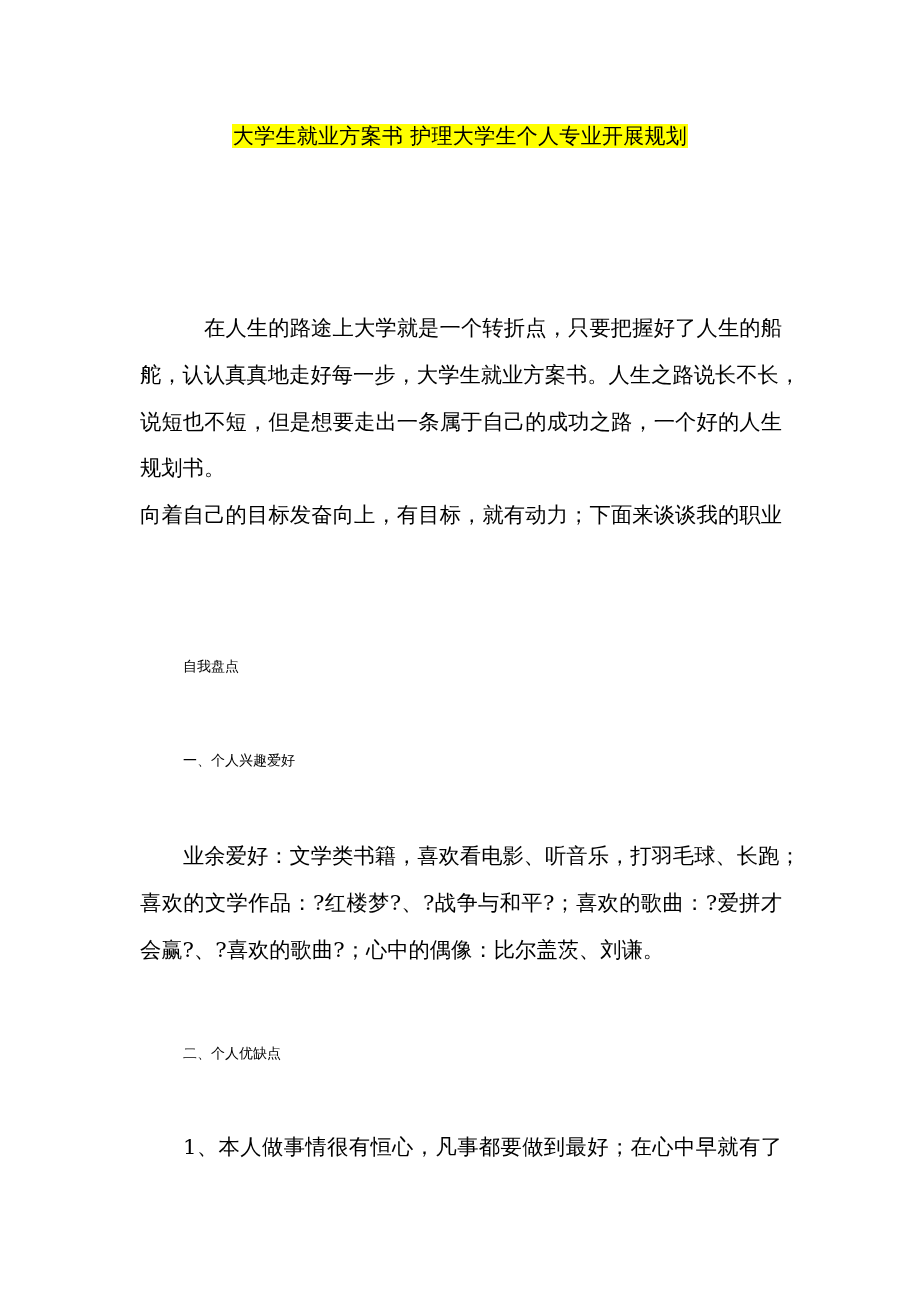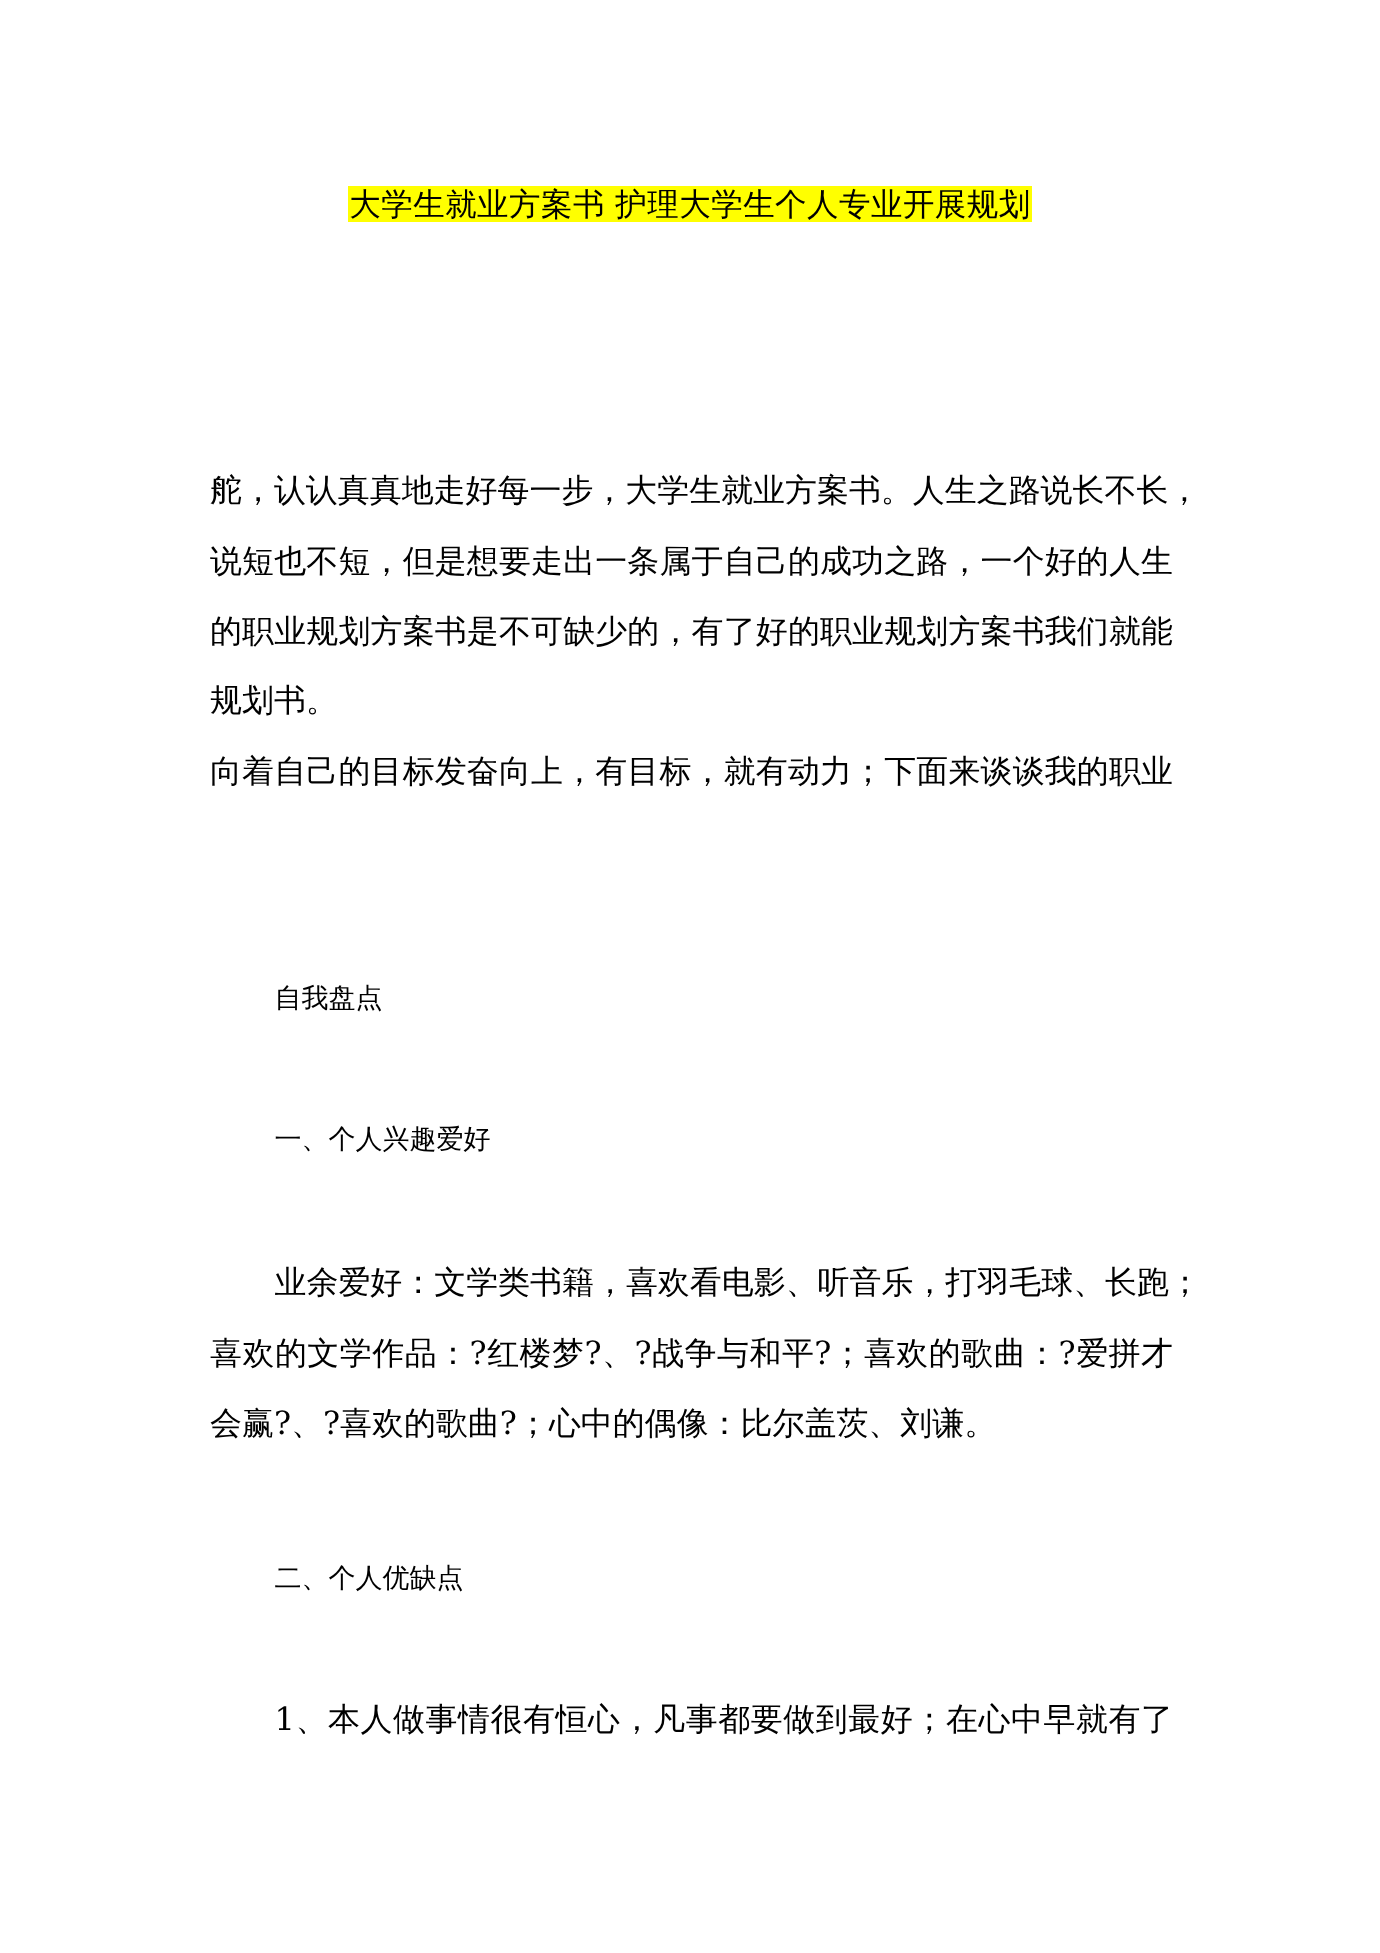--- a/index.html
+++ b/index.html
@@ -14,39 +14,39 @@
     font-size: 21px; line-height: 28px; letter-spacing: 0.3px;
   }
   .hl { background: #ffff00; padding: 0 1px; }
   .para {
     position: absolute; left: 140px; width: 642px;
     font-size: 21.3px; line-height: 46.8px; letter-spacing: 0px;
     text-align: justify; word-break: break-all;
   }
   .heading {
     position: absolute; left: 183px;
-    font-size: 18px; line-height: 28px;
+    font-size: 14px; line-height: 28px;
   }
   .line { display: block; white-space: nowrap; text-align: justify; text-align-last: justify; }
   .line.last { text-align-last: left; }
 </style>
 </head>
 <body>
 
 <div class="page">
 
   <div class="title-line" style="top:122px;">
     <span class="hl">大学生就业方案书 护理大学生个人专业开展规划</span>
   </div>
 
 
   <div class="para" style="top:305px;">
+    <span class="line" style="padding-left:64px;">在人生的路途上大学就是一个转折点，只要把握好了人生的船</span>
     <span class="line">舵，认认真真地走好每一步，大学生就业方案书。人生之路说长不长，</span>
     <span class="line">说短也不短，但是想要走出一条属于自己的成功之路，一个好的人生</span>
-    <span class="line">的职业规划方案书是不可缺少的，有了好的职业规划方案书我们就能</span>
     <span class="line last">规划书。</span>
     <span class="line">向着自己的目标发奋向上，有目标，就有动力；下面来谈谈我的职业</span>
   </div>
 
   <div class="heading" style="top:652px;">自我盘点</div>
 
   <div class="heading" style="top:746px;">一、个人兴趣爱好</div>
 
   <div class="para" style="top:833px;">
     <span class="line" style="padding-left:43px;">业余爱好：文学类书籍，喜欢看电影、听音乐，打羽毛球、长跑；</span>

